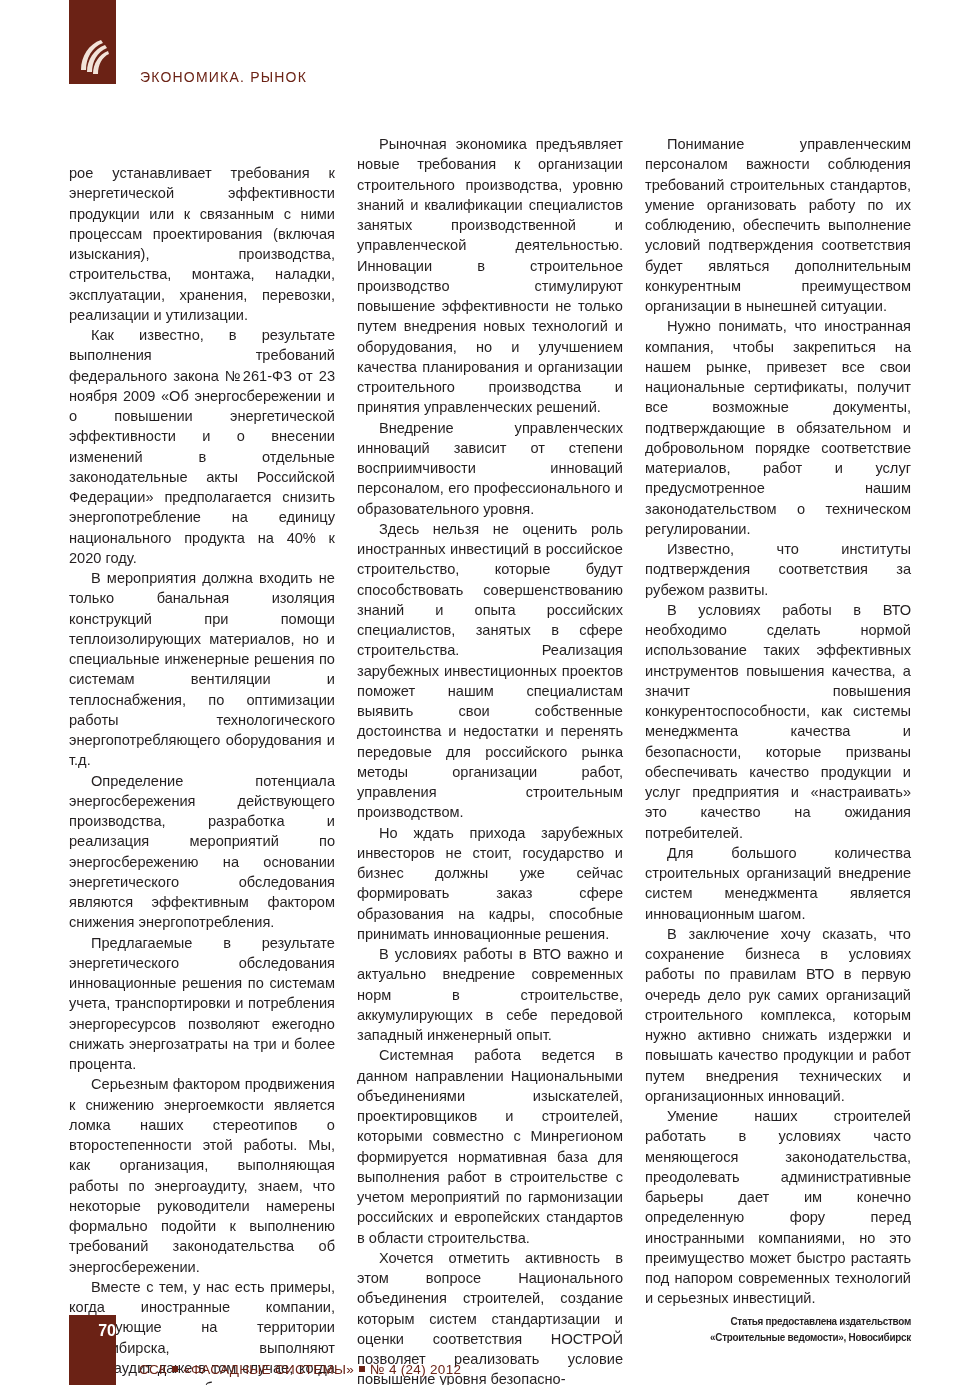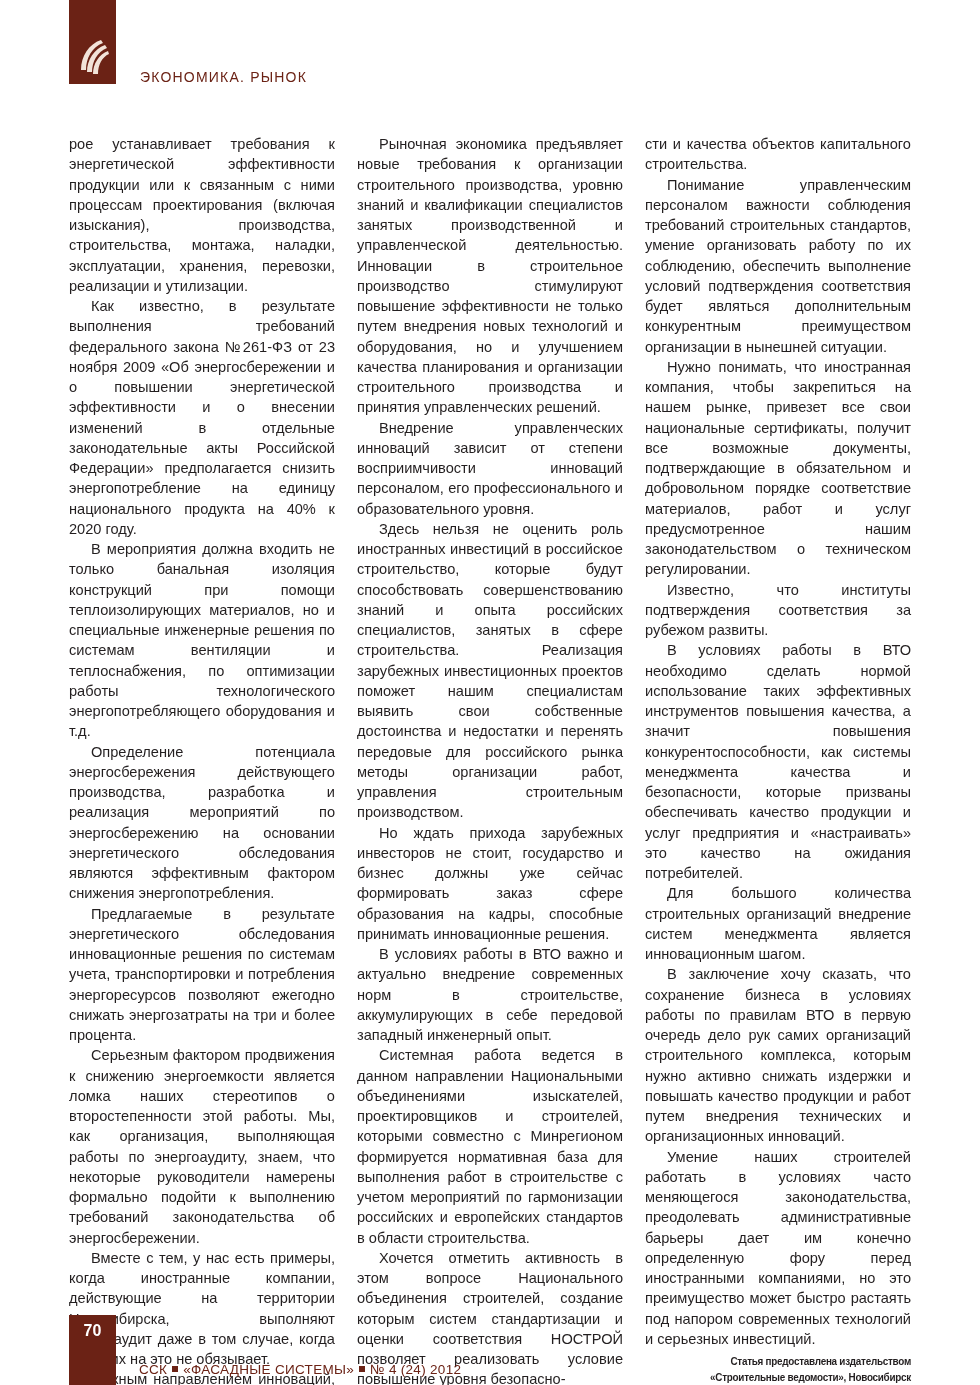--- a/index.html
+++ b/index.html
@@ -16,31 +16,31 @@
     letter-spacing: 1.2px; color: #6b2215;
   }
   .column {
     position: absolute; top: 134px; font-size: 14.6px; line-height: 20.25px;
     text-align: justify; hyphens: manual;
   }
   .col1 { left: 69px; width: 266px; }
   .col2 { left: 357px; width: 266px; }
   .col3 { left: 645px; width: 266px; }
   .column p { margin: 0; text-indent: 22px; }
-  .column p.cont { text-indent: 0; }
+  .column p.cont { text-indent: 0; margin-top: 29px; }
   .credit {
     margin-top: 4px; text-align: right; font-family: "Liberation Sans", sans-serif;
     font-weight: bold; font-size: 11.5px; line-height: 16px; letter-spacing: -0.3px;
     transform: scaleX(0.86); transform-origin: right;
   }
   .bottom-bar {
     position: absolute; left: 69px; top: 1315px; width: 47px; height: 70px; background: #6b2215;
   }
   .page-number {
-    position: absolute; left: 0; top: 7px; width: 47px; text-align: center;
+    position: absolute; left: 0; top: 7px; width: 47px; text-align: right;
     color: #ffffff; font-weight: bold; font-size: 16px;
   }
   .footer-text {
     position: absolute; left: 139px; top: 1323px; font-size: 13.5px; color: #6b2215;
     letter-spacing: 0.3px;
     margin-top: 39px;
   }
   .sq { display: inline-block; width: 6px; height: 6px; background: #6b2215; margin: 0 5px 2px 5px; vertical-align: middle; }
 </style>
 </head>
@@ -70,21 +70,20 @@
   <p>Рыночная экономика предъявляет новые требования к организации строительного производства, уровню знаний и квалификации специалистов занятых производственной и управленческой деятельностью. Инновации в строительное производство стимулируют повышение эффективности не только путем внедрения новых технологий и оборудования, но и улучшением качества планирования и организации строительного производства и принятия управленческих решений.</p>
   <p>Внедрение управленческих инноваций зависит от степени восприимчивости инноваций персоналом, его профессионального и образовательного уровня.</p>
   <p>Здесь нельзя не оценить роль иностранных инвестиций в российское строительство, которые будут способствовать совершенствованию знаний и опыта российских специалистов, занятых в сфере строительства. Реализация зарубежных инвестиционных проектов поможет нашим специалистам выявить свои собственные достоинства и недостатки и перенять передовые для российского рынка методы организации работ, управления строительным производством.</p>
   <p>Но ждать прихода зарубежных инвесторов не стоит, государство и бизнес должны уже сейчас формировать заказ сфере образования на кадры, способные принимать инновационные решения.</p>
   <p>В условиях работы в ВТО важно и актуально внедрение современных норм в строительстве, аккумулирующих в себе передовой западный инженерный опыт.</p>
   <p>Системная работа ведется в данном направлении Национальными объединениями изыскателей, проектировщиков и строителей, которыми совместно с Минрегионом формируется нормативная база для выполнения работ в строительстве с учетом мероприятий по гармонизации российских и европейских стандартов в области строительства.</p>
   <p>Хочется отметить активность в этом вопросе Национального объединения строителей, создание которым систем стандартизации и оценки соответствия НОСТРОЙ позволяет реализовать условие повышение уровня безопасно-</p>
 </div>
 
 <div class="column col3">
-  <p class="cont">сти и качества объектов капитального строительства.</p>
   <p>Понимание управленческим персоналом важности соблюдения требований строительных стандартов, умение организовать работу по их соблюдению, обеспечить выполнение условий подтверждения соответствия будет являться дополнительным конкурентным преимуществом организации в нынешней ситуации.</p>
   <p>Нужно понимать, что иностранная компания, чтобы закрепиться на нашем рынке, привезет все свои национальные сертификаты, получит все возможные документы, подтверждающие в обязательном и добровольном порядке соответствие материалов, работ и услуг предусмотренное нашим законодательством о техническом регулировании.</p>
   <p>Известно, что институты подтверждения соответствия за рубежом развиты.</p>
   <p>В условиях работы в ВТО необходимо сделать нормой использование таких эффективных инструментов повышения качества, а значит повышения конкурентоспособности, как системы менеджмента качества и безопасности, которые призваны обеспечивать качество продукции и услуг предприятия и «настраивать» это качество на ожидания потребителей.</p>
   <p>Для большого количества строительных организаций внедрение систем менеджмента является инновационным шагом.</p>
   <p>В заключение хочу сказать, что сохранение бизнеса в условиях работы по правилам ВТО в первую очередь дело рук самих организаций строительного комплекса, которым нужно активно снижать издержки и повышать качество продукции и работ путем внедрения технических и организационных инноваций.</p>
   <p>Умение наших строителей работать в условиях часто меняющегося законодательства, преодолевать административные барьеры дает им конечно определенную фору перед иностранными компаниями, но это преимущество может быстро растаять под напором современных технологий и серьезных инвестиций.</p>
   <div class="credit">
     <div>Статья предоставлена издательством</div>
     <div>«Строительные ведомости», Новосибирск</div>

